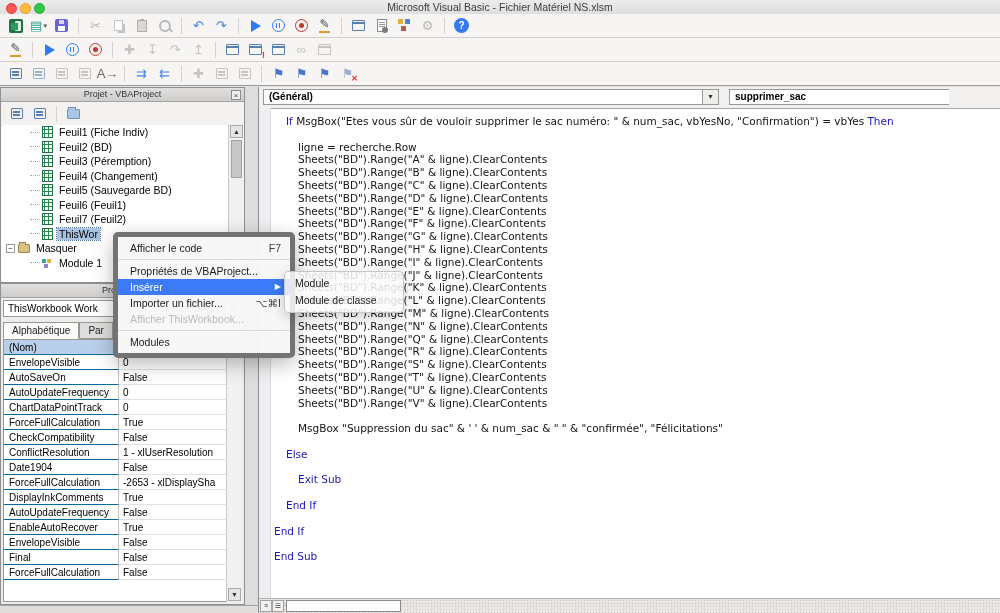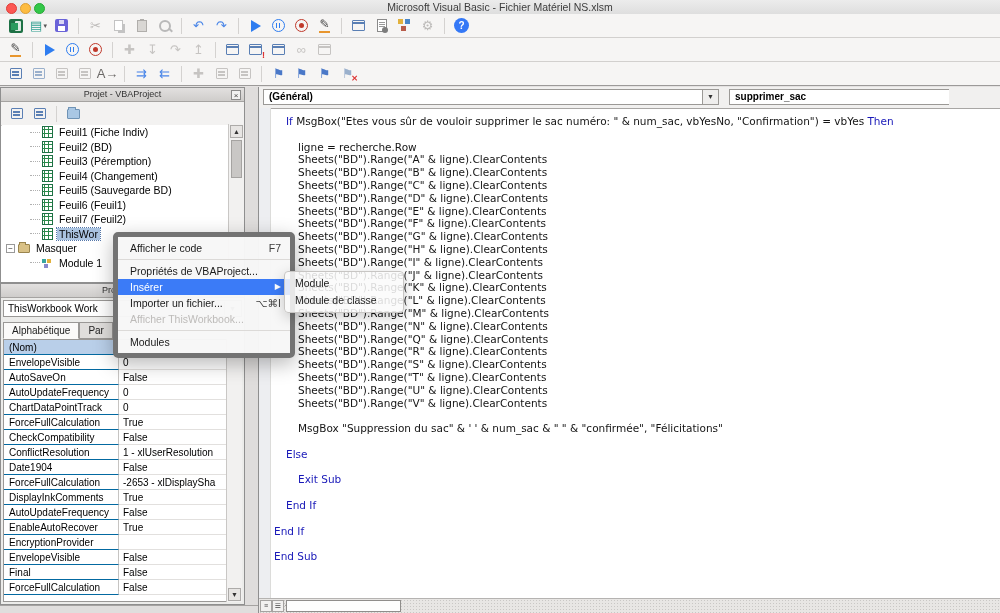--- a/index.html
+++ b/index.html
@@ -496,24 +496,20 @@
       </div>
       <div class="prow">
         <span class="pname">AutoUpdateFrequency</span>
         <span class="pval">False</span>
       </div>
       <div class="prow">
         <span class="pname">EnableAutoRecover</span>
         <span class="pval">True</span>
       </div>
       <div class="prow">
-        <span class="pname">EncryptionProvider</span>
-        <span class="pval"></span>
-      </div>
-      <div class="prow">
         <span class="pname">EnvelopeVisible</span>
         <span class="pval">False</span>
       </div>
       <div class="prow">
         <span class="pname">Final</span>
         <span class="pval">False</span>
       </div>
       <div class="prow">
         <span class="pname">ForceFullCalculation</span>
         <span class="pval">False</span>

